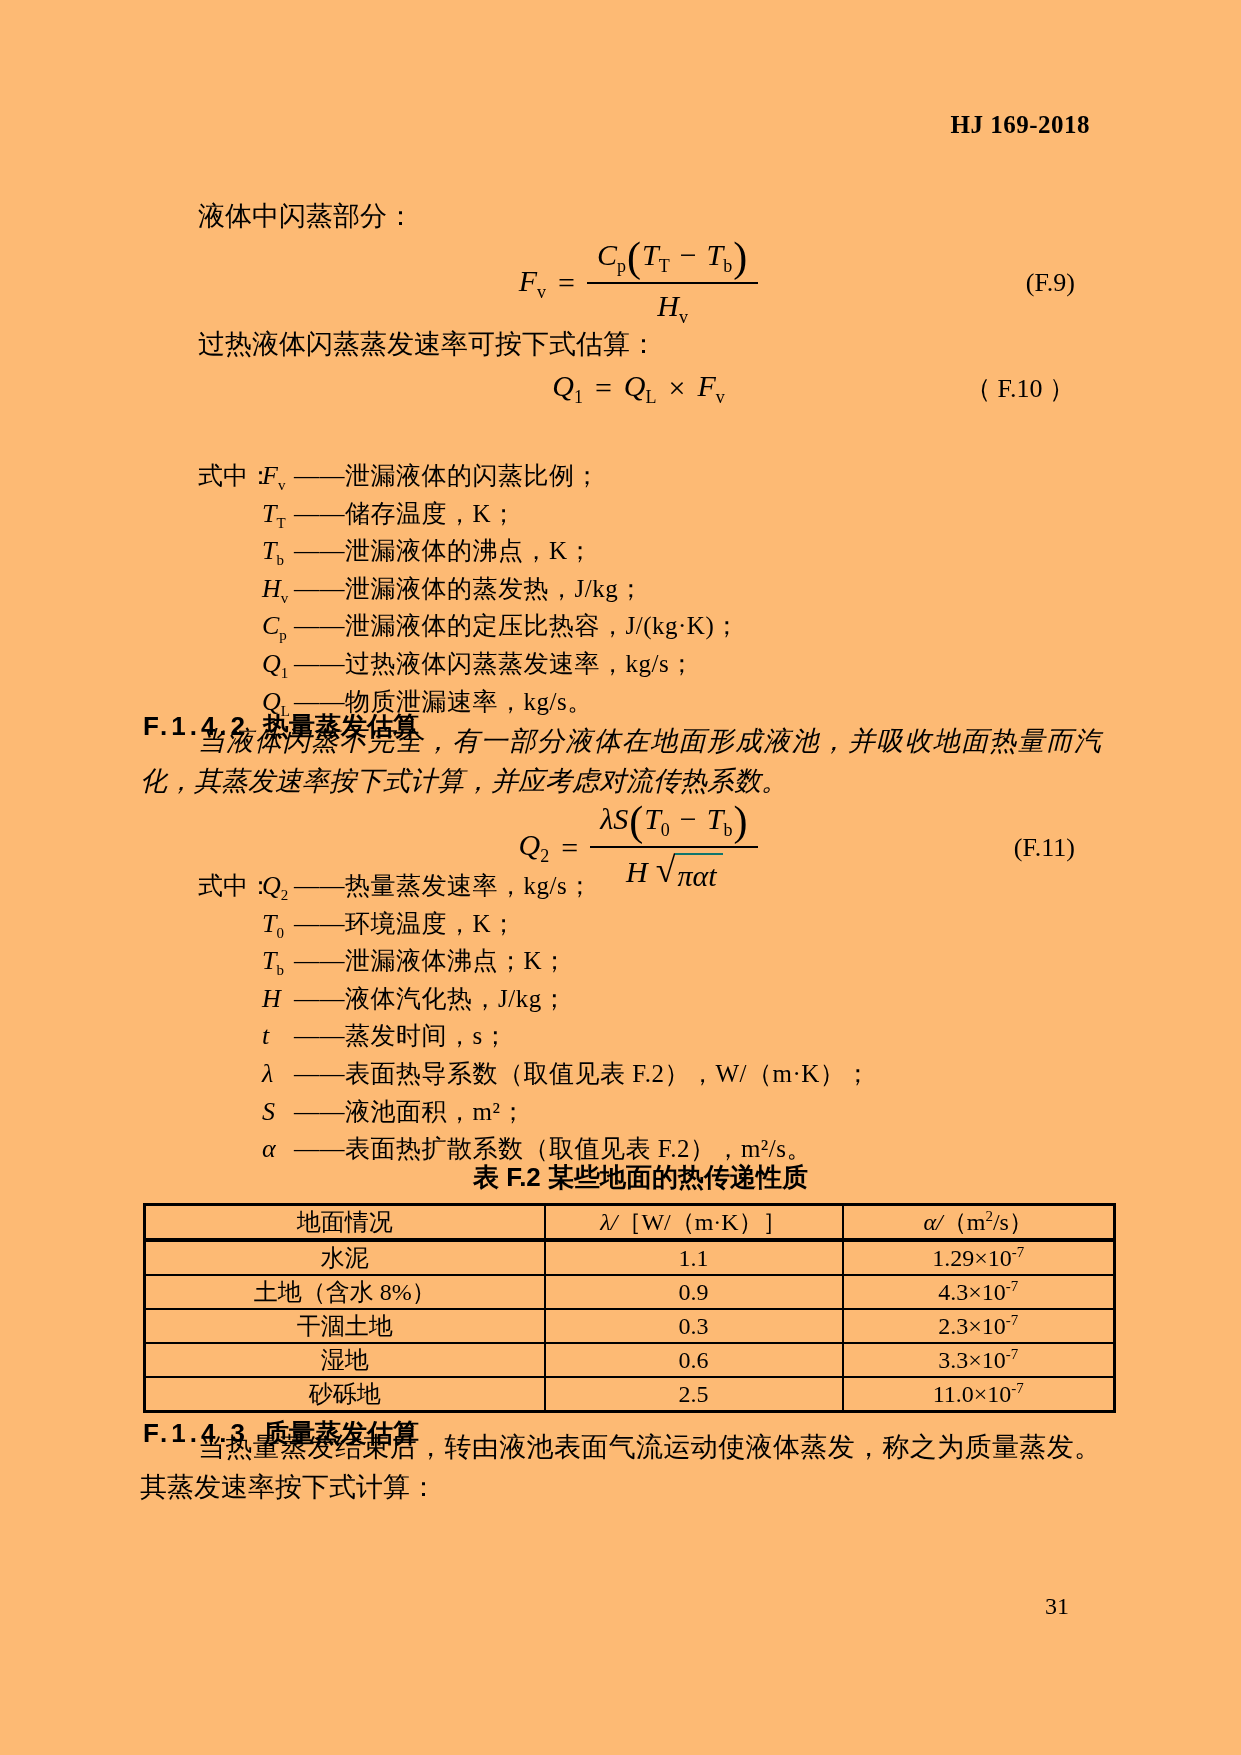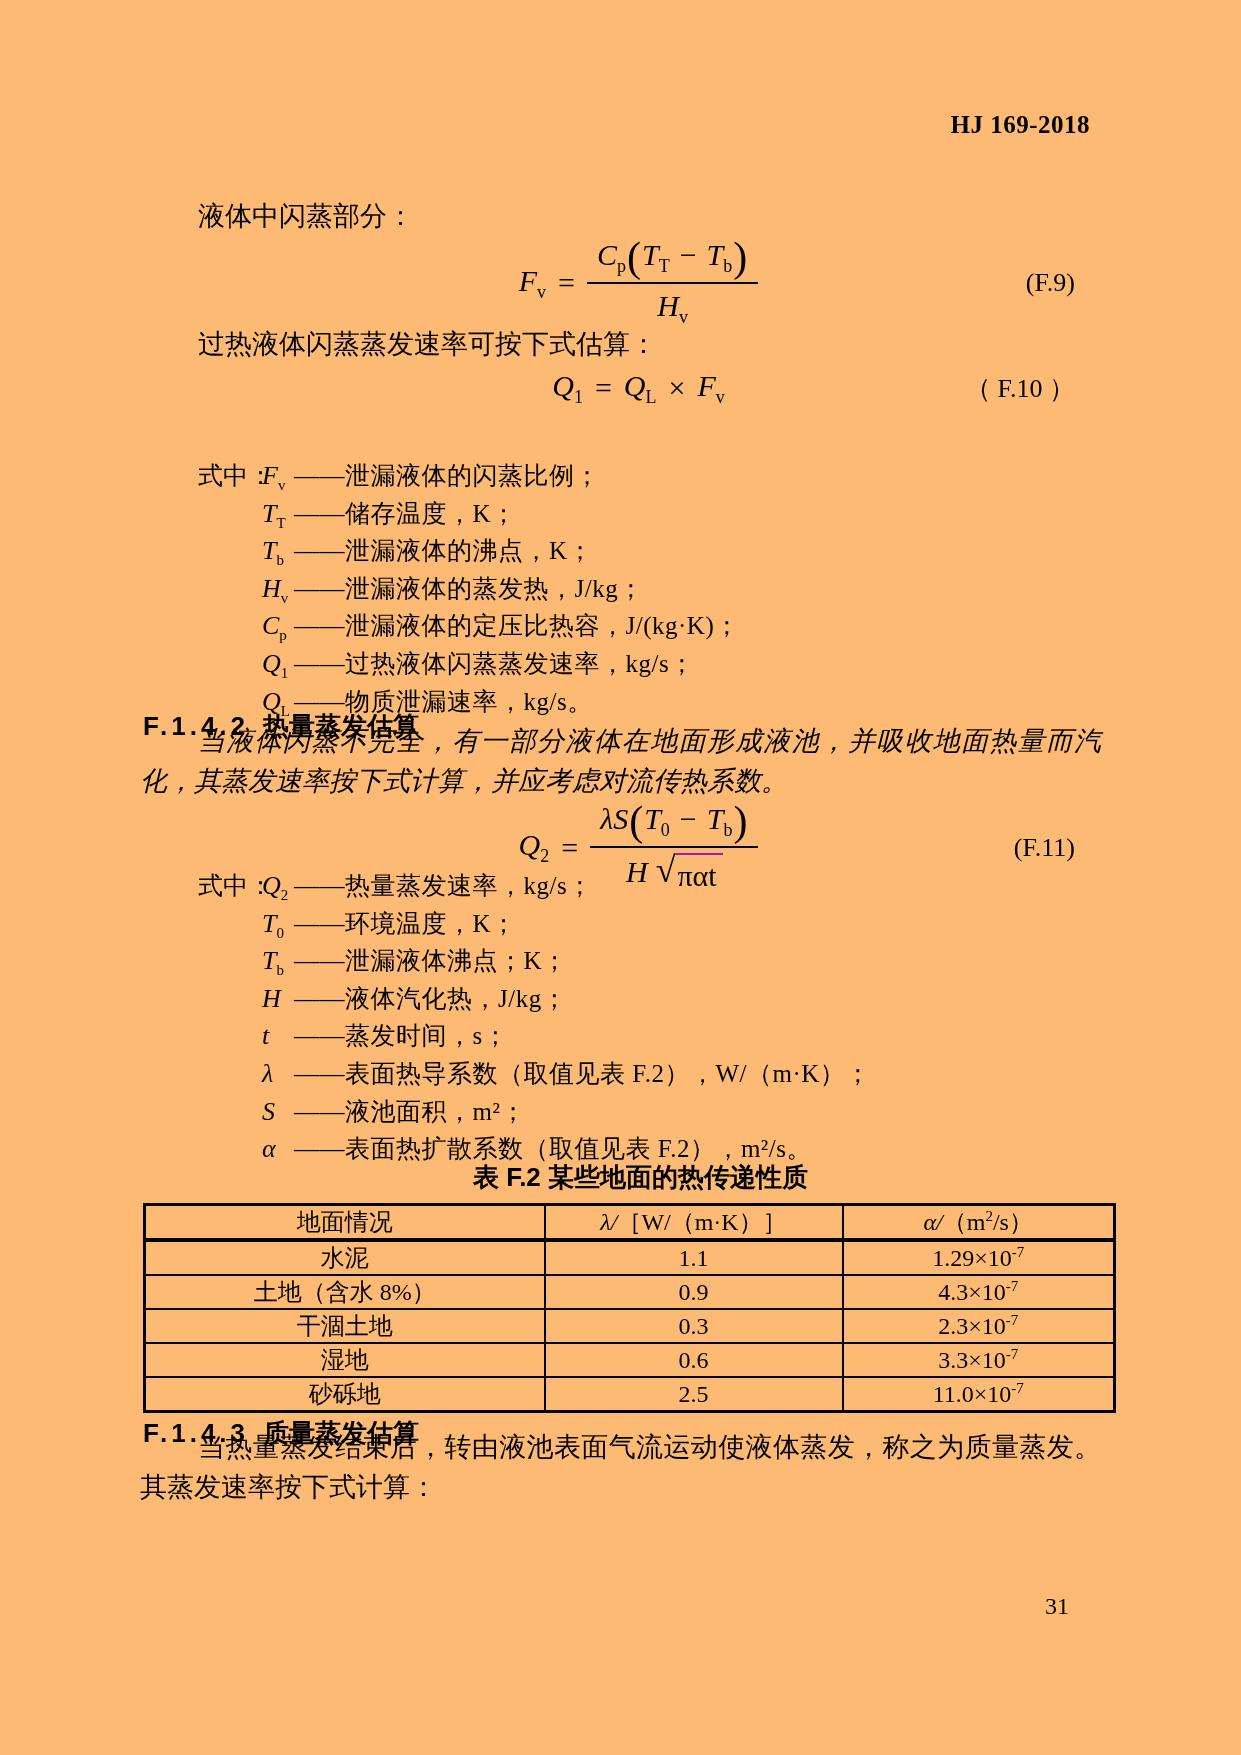--- a/index.html
+++ b/index.html
@@ -48,21 +48,21 @@
   .dsym sub { font-size:15px; font-style:normal; }
   .feq, .op, .fx { padding:0 12px; }
   .op { padding:0 10px; }
   .frac { display:inline-flex; flex-direction:column; align-items:center; vertical-align:middle; }
   .frac .num { padding:0 10px 5px; border-bottom:2px solid #000; }
   .frac .den { padding-top:5px; }
   .bp { font-size:42px; line-height:0; vertical-align:-6px; padding:0 1px; }
   .flabel { position:absolute; right:26px; font-size:26px; }
   .sqrt { display:inline-flex; align-items:flex-start; margin-left:8px; }
   .rsign { font-size:36px; line-height:34px; }
-  .radicand { border-top:2px solid #a21caf; padding:4px 6px 0 2px; }
+  .radicand { border-top:2px solid #0f766e; padding:4px 6px 0 2px; font-style:italic; }
 
   
   .defs { left:198px; font-size:25px; line-height:28.4px; }
   .defline { white-space:nowrap; }
   .lead { display:inline-block; width:64px; }
   .dsym { display:inline-block; min-width:32px; font-size:26px; }
   .dsym i { font-family:"Liberation Serif","DejaVu Serif",serif; }
   .dtext { letter-spacing:0.5px; }
 
   

